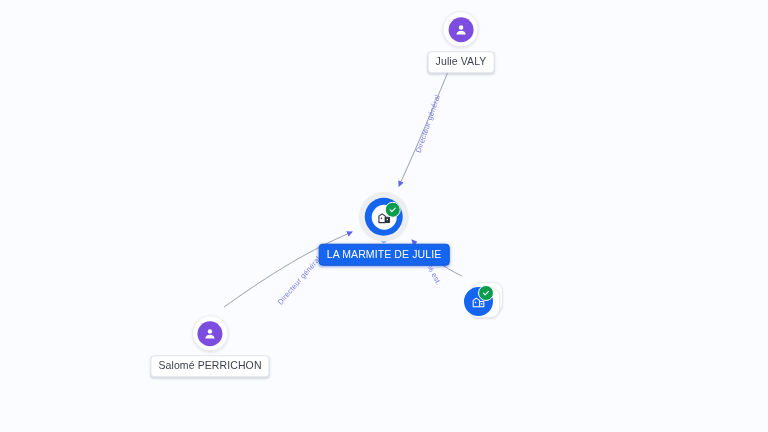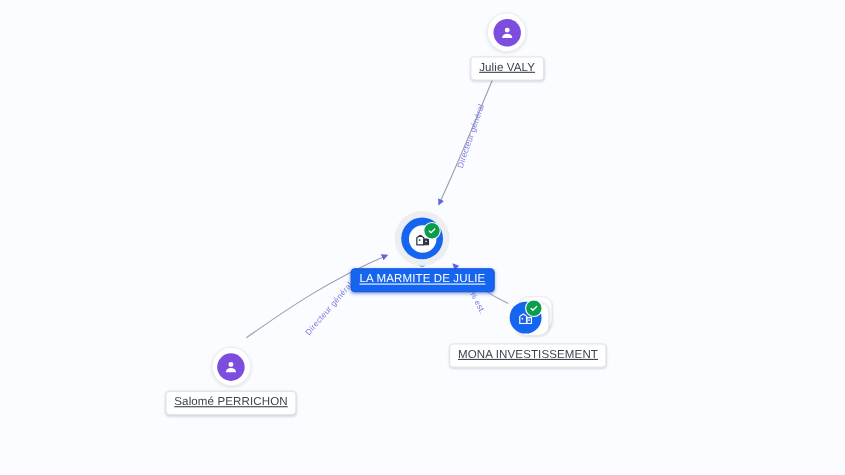--- a/index.html
+++ b/index.html
@@ -40,21 +40,20 @@
     white-space: nowrap;
     font-size: 10.5px;
     line-height: 1;
     padding: 4px 7px 5px 7px;
     border-radius: 4px;
     background: #ffffff;
     color: #3c4250;
     border: 1px solid #e2e5ec;
     box-shadow: 0 1px 2px rgba(30,40,70,.16);
     letter-spacing: .1px;
-    text-decoration: underline;
   }
   .node-label.primary {
     background: #1565f0;
     color: #ffffff;
     border: 1px solid #1257d8;
     font-size: 10.5px;
     box-shadow: 0 1px 3px rgba(20,70,180,.45);
   }
 
   
@@ -248,21 +247,20 @@
           <rect x="6.2" y="12.4" width="2.2" height="2.2" fill="#ffffff"></rect>
           <rect x="16" y="14.6" width="2.2" height="2.2" fill="#ffffff"></rect>
         </svg>
         <span class="badge-check badge-on-stack">
           <svg width="8" height="8" viewBox="0 0 24 24" aria-hidden="true">
             <path d="M4.5 12.6l4.8 4.8L19.5 7.2" fill="none" stroke="#ffffff" stroke-width="3.4" stroke-linecap="round" stroke-linejoin="round"></path>
           </svg>
         </span>
       </div>
     </div>
-    <div class="node-label">MONA INVESTISSEMENT</div>
   </div>
 
   <div class="node" style="left:384px; top:228px;">
     <div class="pin-wrap">
       <div class="pin-halo"></div>
       <div class="pin-shape">
         <div class="pin-inner">
           <svg width="15" height="15" viewBox="0 0 24 24" aria-hidden="true">
             <path d="M3.5 20.5V10.2l5.1-3.6 5.1 3.6v10.3z" fill="none" stroke="#2a3244" stroke-width="1.8" stroke-linejoin="round"></path>
             <path d="M13.7 20.5V12h6.8v8.5z" fill="#2a3244" stroke="#2a3244" stroke-width="1.6" stroke-linejoin="round"></path>

